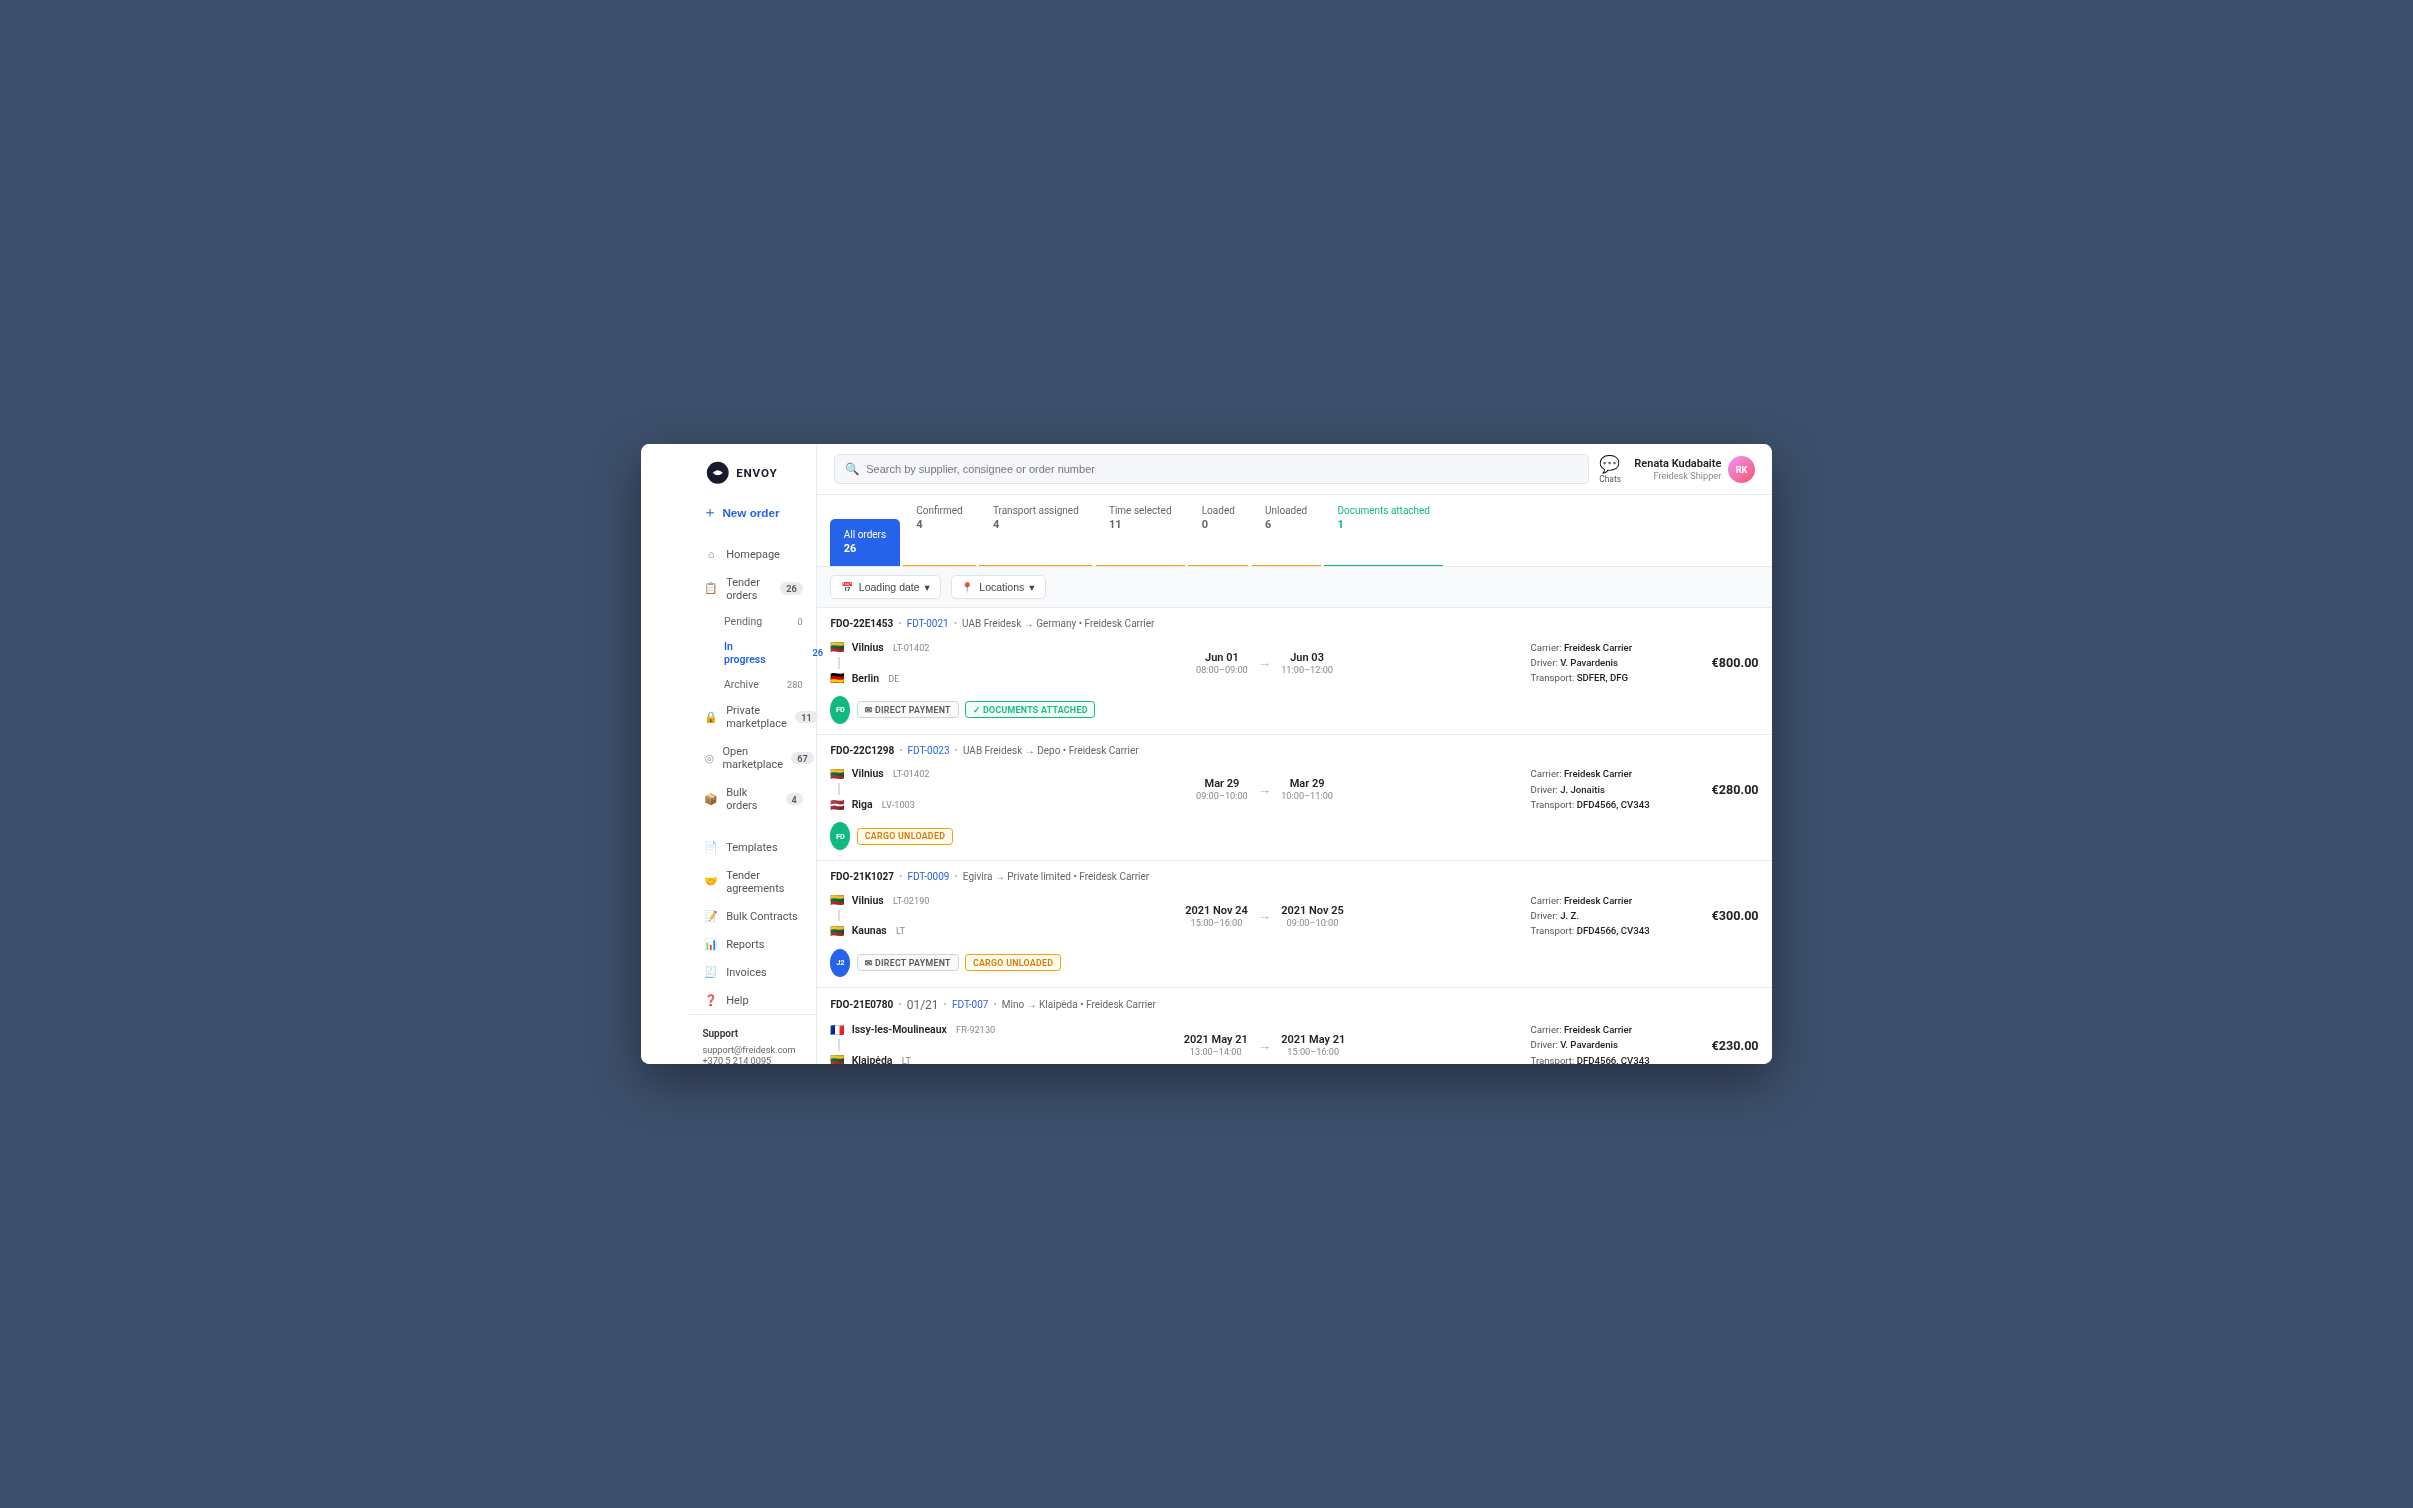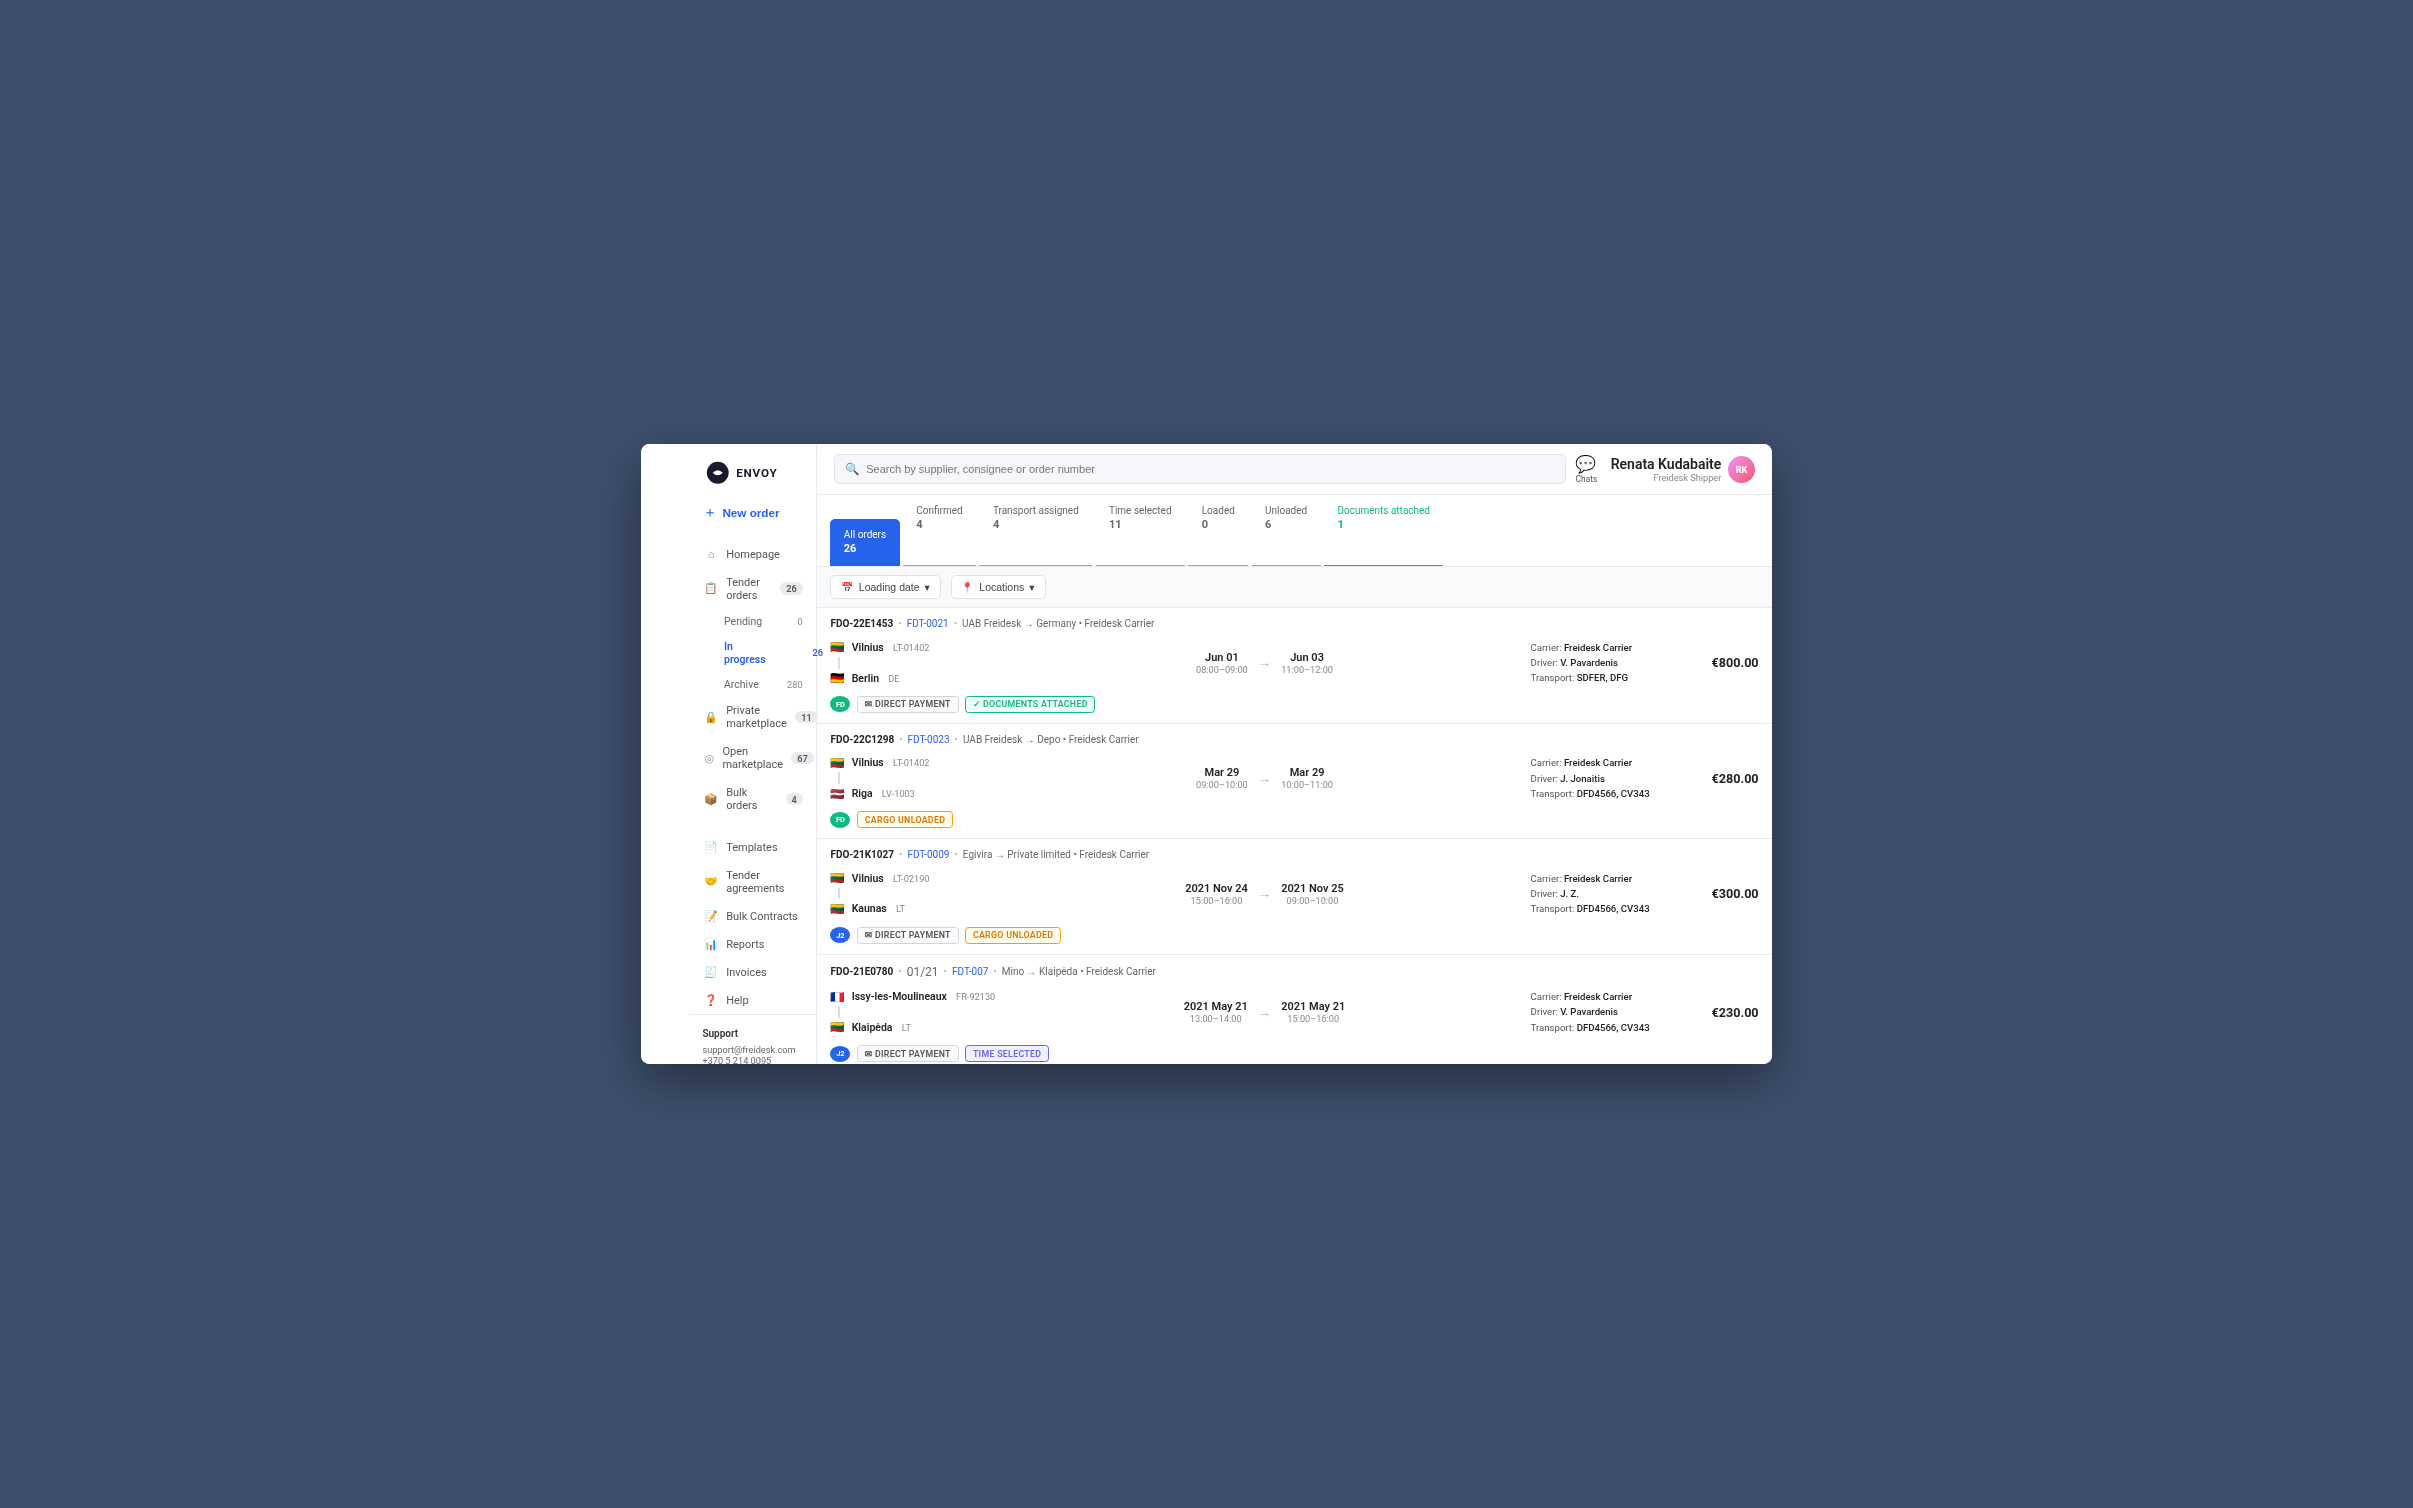--- a/index.html
+++ b/index.html
@@ -171,21 +171,21 @@
       color: #555;
       font-size: 8.4px;
     }
     .chat-icon { font-size: 17px; }
     .user-info {
       display: flex;
       align-items: center;
       gap: 6.7px;
     }
     .user-text { text-align: right; }
-    .user-name { font-size: 14px; font-weight: 600; color: #222; }
+    .user-name { font-size: 11px; font-weight: 600; color: #222; }
     .user-role { font-size: 9.2px; color: #888; }
     .user-avatar {
       width: 27px;
       height: 27px;
       border-radius: 50%;
       background: linear-gradient(135deg, #f093fb, #f5576c);
       display: flex;
       align-items: center;
       justify-content: center;
       color: #fff;
@@ -303,21 +303,21 @@
     .price-col { min-width: 67px; text-align: right; }
     .price-value { font-size: 12.6px; font-weight: 700; color: #222; }
     .order-footer {
       display: flex;
       align-items: center;
       gap: 6.7px;
       margin-top: 8.4px;
     }
     .driver-avatar {
       width: 20px;
-      height: 16px;
+      height: 28px;
       border-radius: 50%;
       display: flex;
       align-items: center;
       justify-content: center;
       font-size: 7.5px;
       font-weight: 700;
       color: #fff;
       flex-shrink: 0;
     }
     .avatar-green { background: #10b981; }

